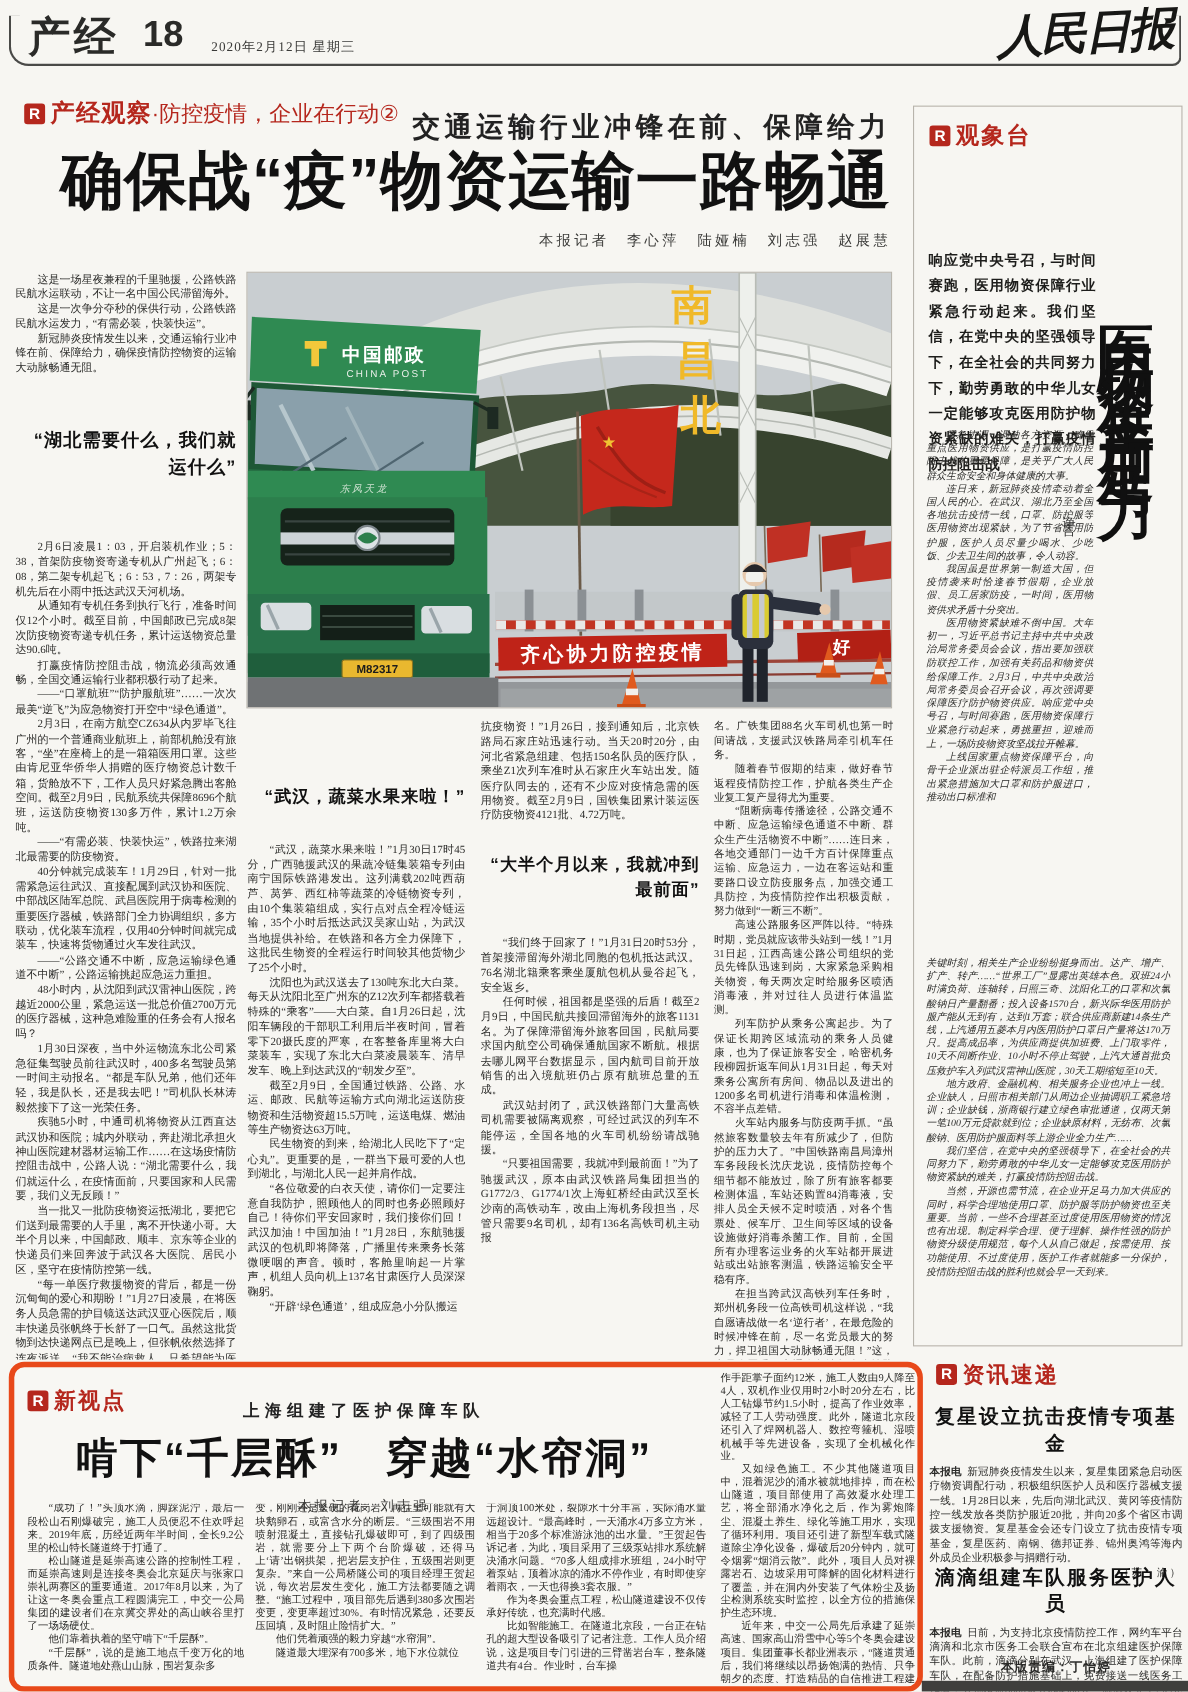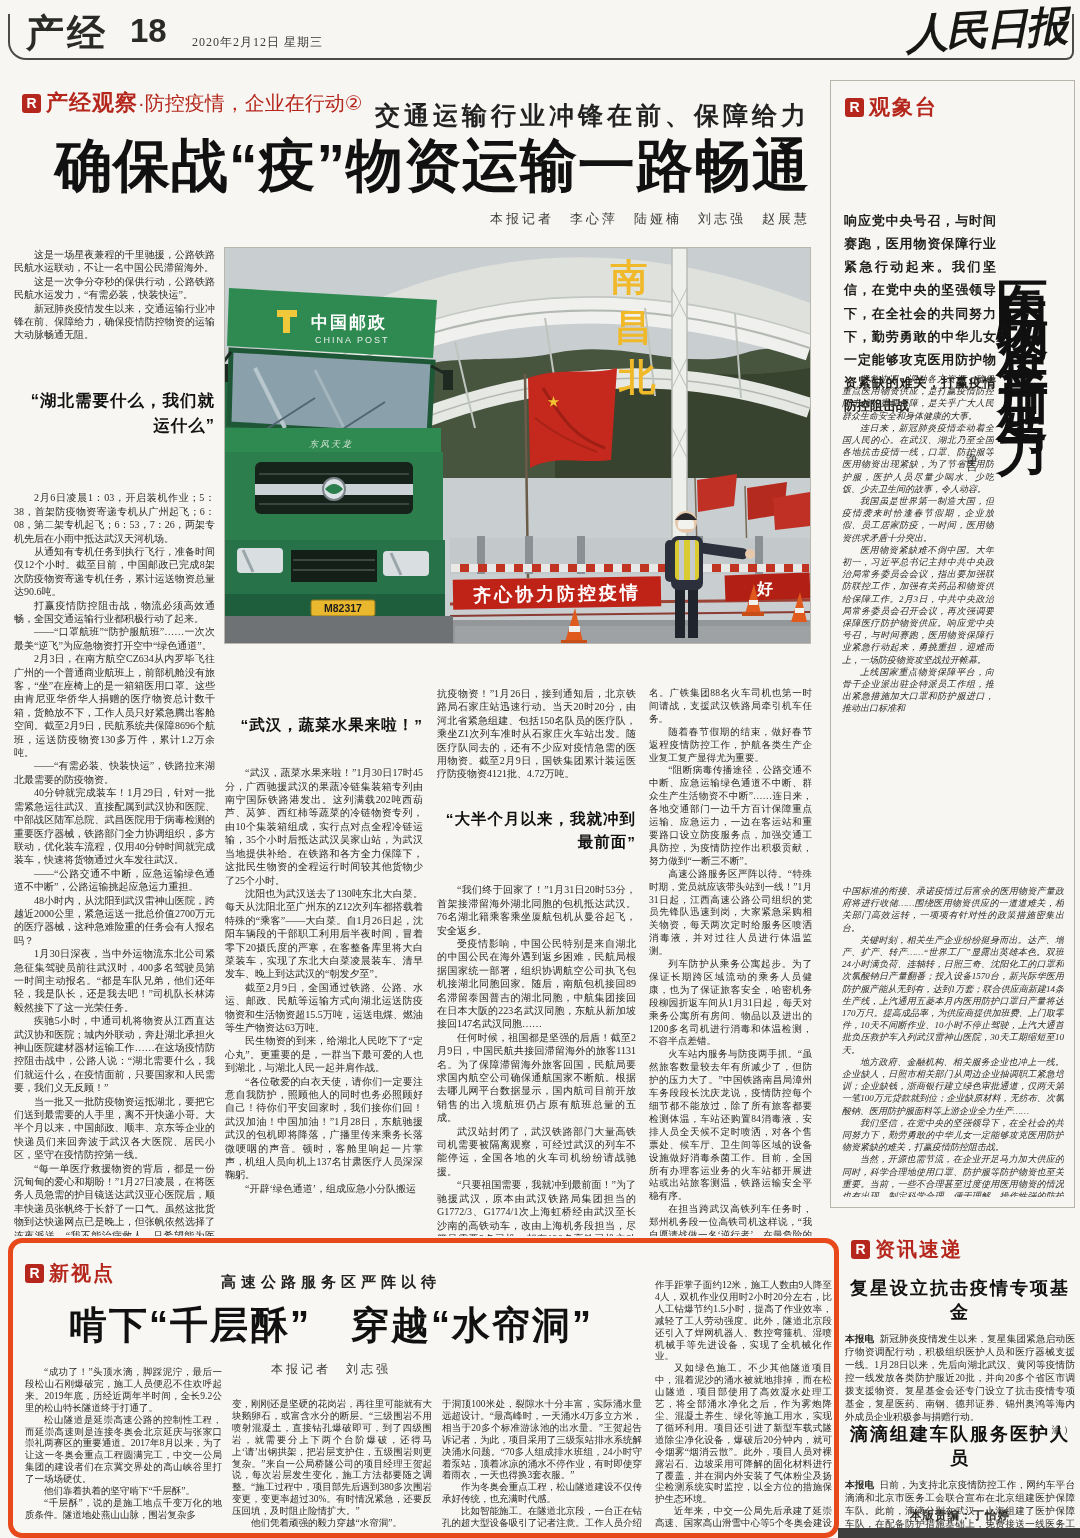--- a/index.html
+++ b/index.html
@@ -22,34 +22,34 @@
   .seclabel{color:#b5271d;font-weight:bold;font-size:21px;letter-spacing:2px;}
   
   .kicker{position:absolute;left:22px;top:88px;color:#b5271d;font-size:20px;}
   .kicker b{font-size:22px;letter-spacing:1px;}
   .headblock{position:absolute;left:10px;top:99px;width:800px;text-align:right;}
   .subtitle{font-size:25px;letter-spacing:4px;font-weight:600;color:#222;}
   .title{font-size:57px;font-weight:900;letter-spacing:1px;color:#111;margin-top:4px;line-height:1.05;}
   .byline{font-size:13px;letter-spacing:3px;color:#3c3c3a;margin-top:14px;}
   .bodycol{position:absolute;font-size:10px;line-height:13.4px;text-align:justify;overflow:hidden;}
   .bodycol p{margin:0;text-indent:2em;}
-  .cont p:first-child{text-indent:0;margin-top:32px;}
+  .cont p:first-child{text-indent:0;}
   .col1{left:14px;top:248px;width:201px;height:988px;}
   .colA{left:225px;top:655px;width:198px;height:581px;}
   .colB{left:437px;top:655px;width:199px;height:581px;}
   .colC{left:649px;top:655px;width:163px;height:581px;font-size:9.6px;line-height:12.9px;}
   .subhead{font-weight:bold;text-align:right;font-size:16.5px;line-height:1.5;letter-spacing:1px;
            font-family:"Liberation Sans","DejaVu Sans",sans-serif;color:#111;}
   .sh1{margin:46px 0 54px;}
   .sh2{margin:26px 0 30px;font-size:15.5px;}
   
   .photo{position:absolute;left:225px;top:248px;width:585px;height:395px;background:#c9ced1;
          outline:1px solid #b9b6ae;}
   
-  .obs{position:absolute;left:830px;top:80px;width:245px;height:1128px;border:1px solid #b8b4ac;
+  .obs{position:absolute;left:830px;top:96px;width:245px;height:1128px;border:1px solid #b8b4ac;
        box-sizing:border-box;}
   .obs-label{position:absolute;left:14px;top:12px;}
   .obs-intro{position:absolute;left:13px;top:128px;width:152px;font-size:13px;line-height:1.78;
              font-weight:bold;text-align:justify;color:#1d1d1b;}
   .obs-narrow{position:absolute;left:11px;top:292px;width:152px;height:474px;font-size:9px;
               line-height:12.2px;font-style:italic;text-align:justify;overflow:hidden;}
   .obs-narrow p,.obs-wide p{margin:0;text-indent:2em;}
   .obs-wide{position:absolute;left:11px;top:772px;width:222px;height:344px;font-size:9px;
             line-height:12.2px;font-style:italic;text-align:justify;overflow:hidden;}
   .obs-vtitle{position:absolute;right:16px;top:158px;writing-mode:vertical-rl;font-size:52px;
@@ -287,21 +287,20 @@
       </div>
   </div>
 
   <div class="bodycol colB">
     <div class="cont">
         <p>抗疫物资！”1月26日，接到通知后，北京铁路局石家庄站迅速行动。当天20时20分，由河北省紧急组建、包括150名队员的医疗队，乘坐Z1次列车准时从石家庄火车站出发。随医疗队同去的，还有不少应对疫情急需的医用物资。截至2月9日，国铁集团累计装运医疗防疫物资4121批、4.72万吨。</p>
       </div>
     <div class="subhead sh2">“大半个月以来，我就冲到最前面”</div>
     <div>
         <p>“我们终于回家了！”1月31日20时53分，首架接滞留海外湖北同胞的包机抵达武汉。76名湖北籍乘客乘坐厦航包机从曼谷起飞，安全返乡。</p>
-        <p>受疫情影响，中国公民特别是来自湖北的中国公民在海外遇到返乡困难，民航局根据国家统一部署，组织协调航空公司执飞包机接湖北同胞回家。随后，南航包机接回89名滞留泰国普吉的湖北同胞，中航集团接回在日本大阪的223名武汉同胞，东航从新加坡接回147名武汉同胞……</p>
         <p>任何时候，祖国都是坚强的后盾！截至2月9日，中国民航共接回滞留海外的旅客1131名。为了保障滞留海外旅客回国，民航局要求国内航空公司确保通航国家不断航。根据去哪儿网平台数据显示，国内航司目前开放销售的出入境航班仍占原有航班总量的五成。</p>
         <p>武汉站封闭了，武汉铁路部门大量高铁司机需要被隔离观察，可经过武汉的列车不能停运，全国各地的火车司机纷纷请战驰援。</p>
         <p>“只要祖国需要，我就冲到最前面！”为了驰援武汉，原本由武汉铁路局集团担当的G1772/3、G1774/1次上海虹桥经由武汉至长沙南的高铁动车，改由上海机务段担当，尽管只需要9名司机，却有136名高铁司机主动报</p>
       </div>
   </div>
 
   <div class="bodycol colC cont">
     <div class="cont">
         <p>名。广铁集团88名火车司机也第一时间请战，支援武汉铁路局牵引机车任务。</p>
         <p>随着春节假期的结束，做好春节返程疫情防控工作，护航各类生产企业复工复产显得尤为重要。</p>
@@ -322,34 +321,33 @@
     <div class="obs-vtitle">医用物资生产加足马力</div>
     <div class="obs-author">诤言</div>
     <div class="obs-narrow">
         <p>紧急协调，调动各方资源，确保重点医用物资供应，是打赢疫情防控阻击战的重要保障，是关乎广大人民群众生命安全和身体健康的大事。</p>
         <p>连日来，新冠肺炎疫情牵动着全国人民的心。在武汉、湖北乃至全国各地抗击疫情一线，口罩、防护服等医用物资出现紧缺，为了节省医用防护服，医护人员尽量少喝水、少吃饭、少去卫生间的故事，令人动容。</p>
         <p>我国虽是世界第一制造大国，但疫情袭来时恰逢春节假期，企业放假、员工居家防疫，一时间，医用物资供求矛盾十分突出。</p>
         <p>医用物资紧缺难不倒中国。大年初一，习近平总书记主持中共中央政治局常务委员会会议，指出要加强联防联控工作，加强有关药品和物资供给保障工作。2月3日，中共中央政治局常务委员会召开会议，再次强调要保障医疗防护物资供应。响应党中央号召，与时间赛跑，医用物资保障行业紧急行动起来，勇挑重担，迎难而上，一场防疫物资攻坚战拉开帷幕。</p>
         <p>上线国家重点物资保障平台，向骨干企业派出驻企特派员工作组，推出紧急措施加大口罩和防护服进口，推动出口标准和</p>
       </div>
     <div class="obs-wide cont">
-        <p>中国标准的衔接、承诺疫情过后富余的医用物资产量政府将进行收储……围绕医用物资供应的一道道难关，相关部门高效运转，一项项有针对性的政策措施密集出台。</p>
         <p>关键时刻，相关生产企业纷纷挺身而出。达产、增产、扩产、转产……“世界工厂”显露出英雄本色。双班24小时满负荷、连轴转，日照三奇、沈阳化工的口罩和次氯酸钠日产量翻番；投入设备1570台，新兴际华医用防护服产能从无到有，达到1万套；联合供应商新建14条生产线，上汽通用五菱本月内医用防护口罩日产量将达170万只。提高成品率，为供应商提供加班费、上门取零件，10天不间断作业、10小时不停止驾驶，上汽大通首批负压救护车入列武汉雷神山医院，30天工期缩短至10天。</p>
         <p>地方政府、金融机构、相关服务企业也冲上一线。企业缺人，日照市相关部门从周边企业抽调职工紧急培训；企业缺钱，浙商银行建立绿色审批通道，仅两天第一笔100万元贷款就到位；企业缺原材料，无纺布、次氯酸钠、医用防护服面料等上游企业全力生产……</p>
         <p>我们坚信，在党中央的坚强领导下，在全社会的共同努力下，勤劳勇敢的中华儿女一定能够攻克医用防护物资紧缺的难关，打赢疫情防控阻击战。</p>
         <p>当然，开源也需节流，在企业开足马力加大供应的同时，科学合理地使用口罩、防护服等防护物资也至关重要。当前，一些不合理甚至过度使用医用物资的情况也有出现。制定科学合理、便于理解、操作性强的防护物资分级使用规范，每个人从自己做起，按需使用、按功能使用、不过度使用，医护工作者就能多一分保护，疫情防控阻击战的胜利也就会早一天到来。</p>
       </div>
   </div>
 
   <div class="vp">
     <div class="vp-label sans">
       <span class="rbadge">R</span><span class="seclabel">新视点</span>
     </div>
     <div class="vp-head">
-      <div class="vp-kicker">高速公路服务区严阵以待</div>
+      <div class="vp-kicker">上海组建了医护保障车队</div>
       <div class="vp-title">啃下“千层酥”　穿越“水帘洞”</div>
       <div class="vp-byline">本报记者　刘志强</div>
     </div>
     <div class="vp-col vp-c1">
         <p>“成功了！”头顶水滴，脚踩泥泞，最后一段松山石刚爆破完，施工人员便忍不住欢呼起来。2019年底，历经近两年半时间，全长9.2公里的松山特长隧道终于打通了。</p>
         <p>松山隧道是延崇高速公路的控制性工程，而延崇高速则是连接冬奥会北京延庆与张家口崇礼两赛区的重要通道。2017年8月以来，为了让这一冬奥会重点工程圆满完工，中交一公局集团的建设者们在京冀交界处的高山峡谷里打了一场场硬仗。</p>
         <p>他们靠着执着的坚守啃下“千层酥”。</p>
         <p>“千层酥”，说的是施工地点千变万化的地质条件。隧道地处燕山山脉，围岩复杂多</p>
       </div>
     <div class="vp-col vp-c2 cont">

